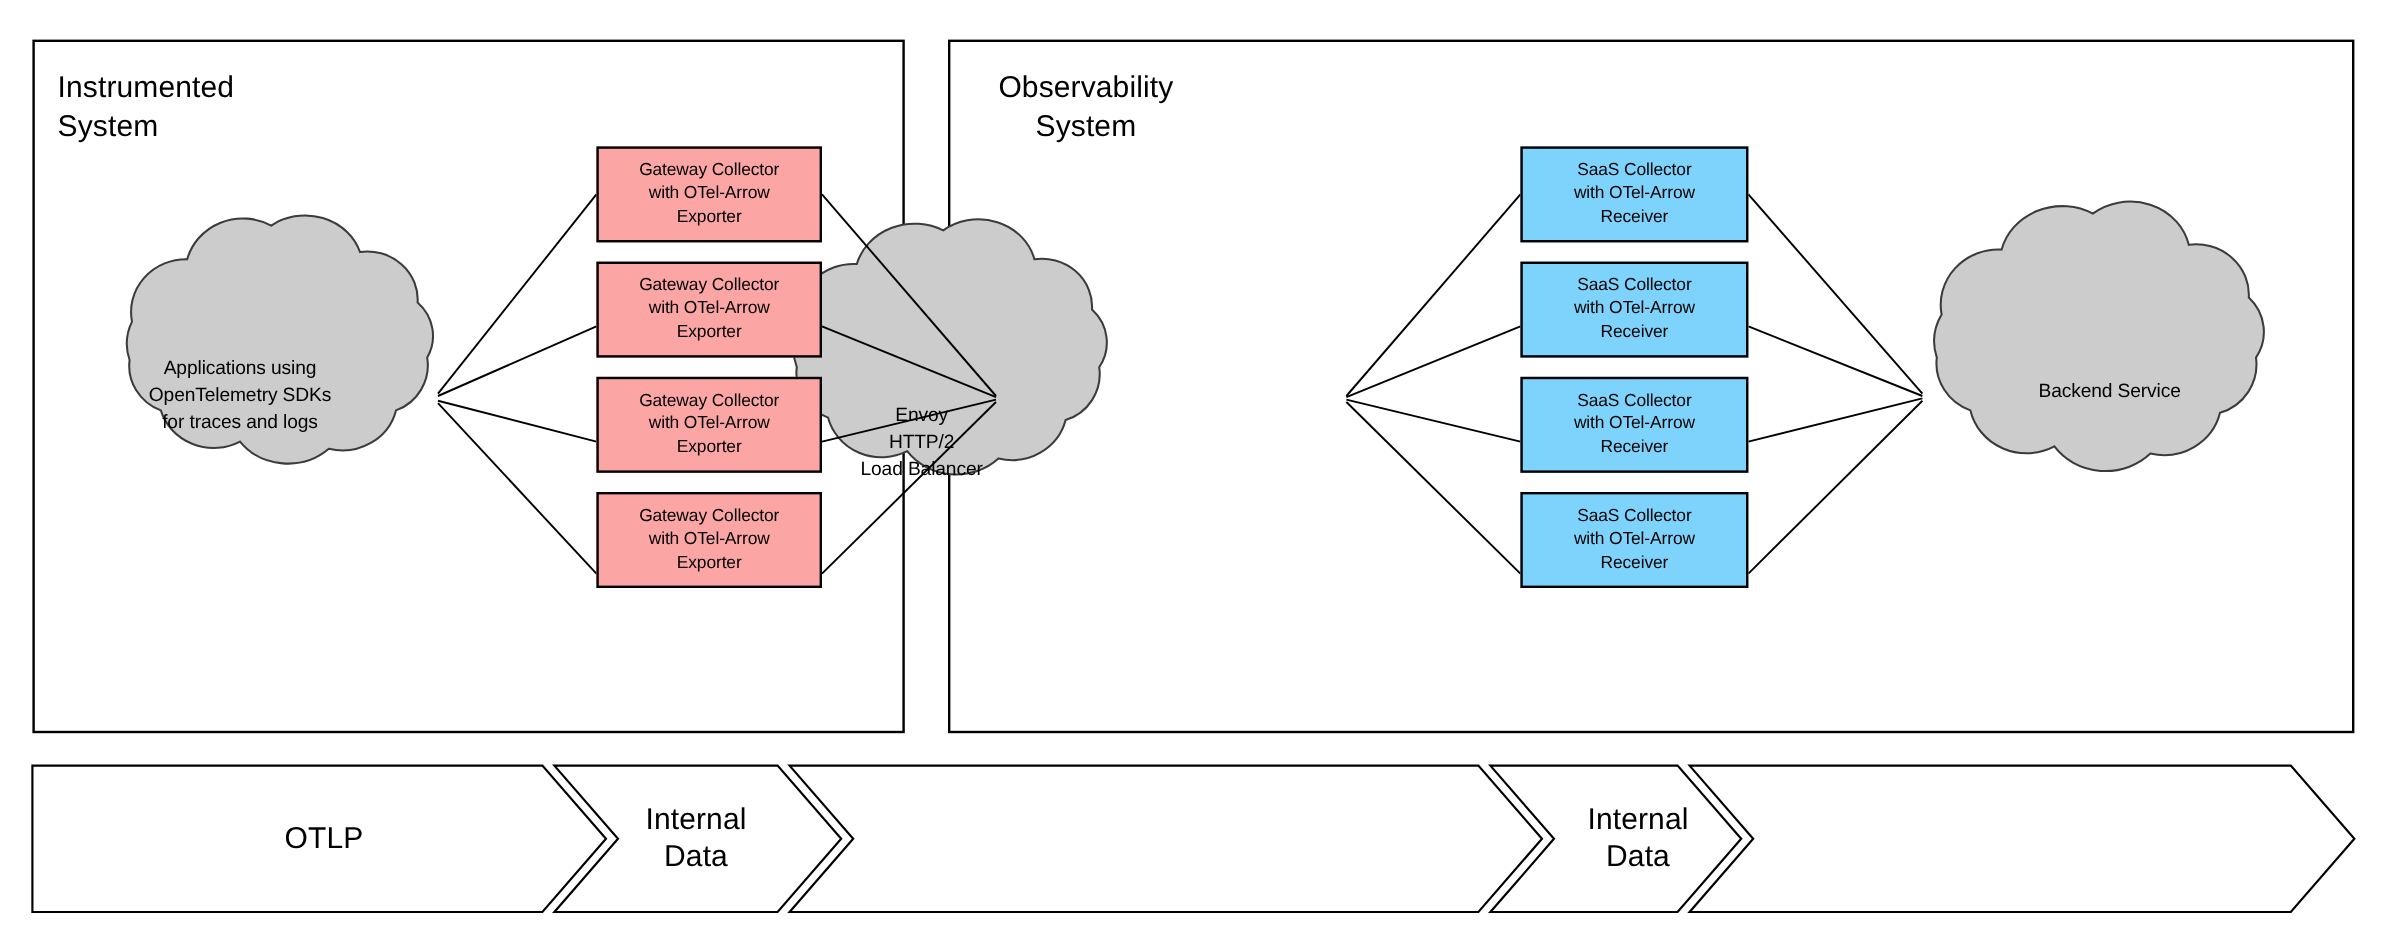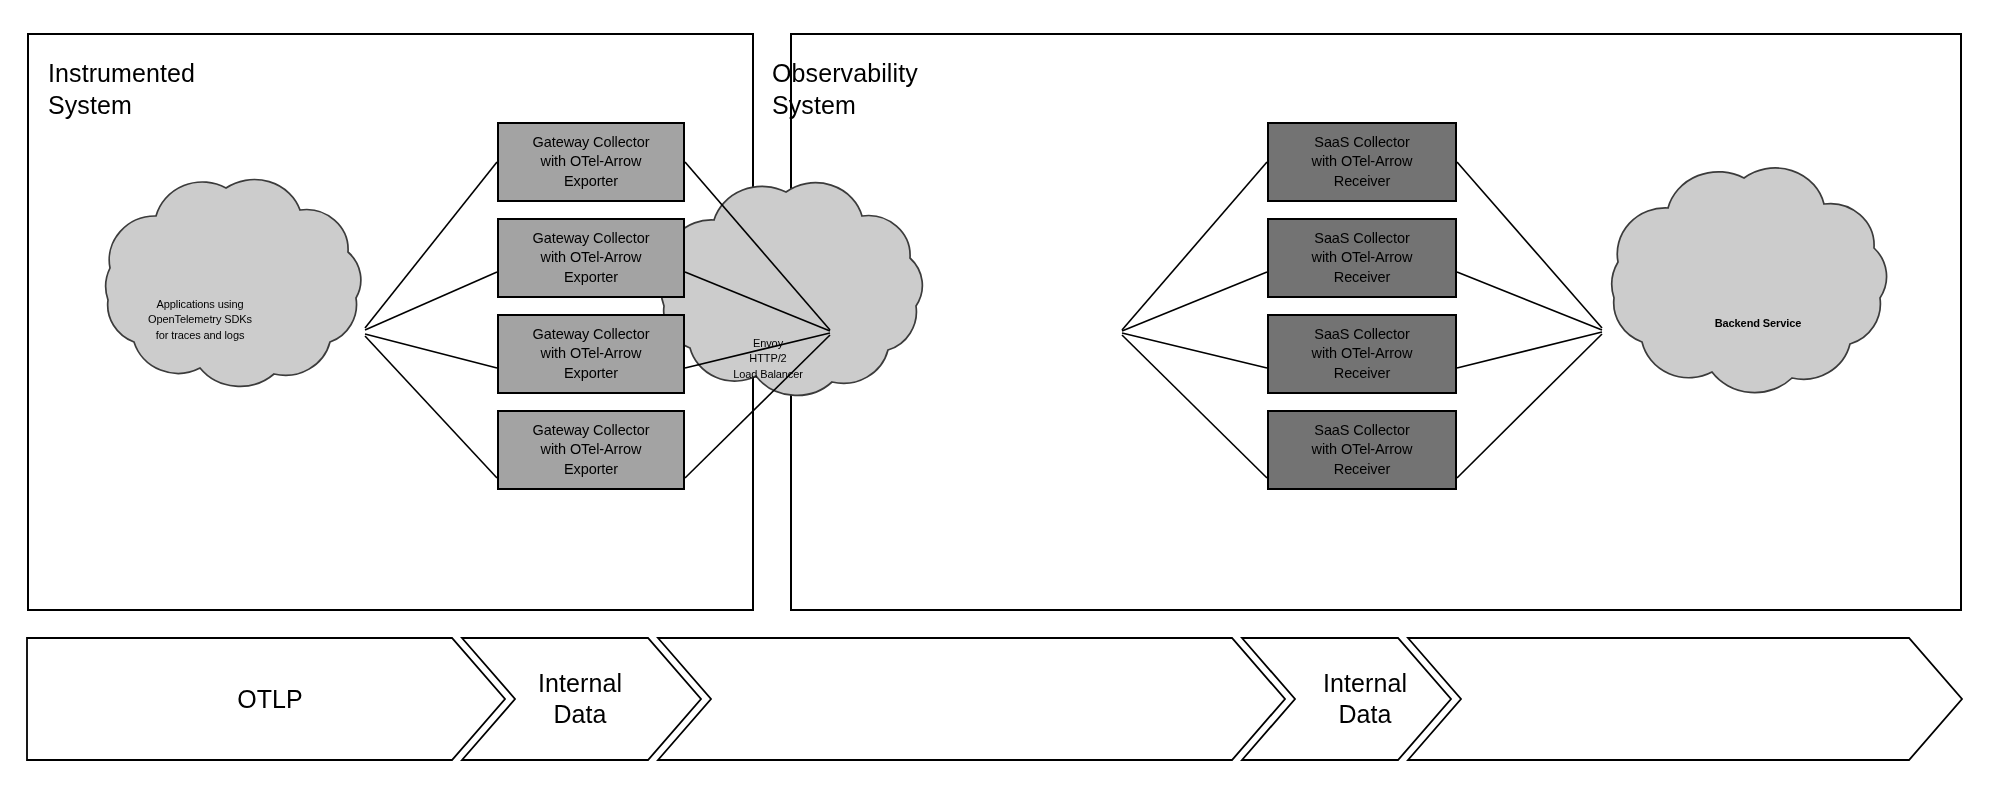--- a/index.html
+++ b/index.html
@@ -12,32 +12,32 @@
   .panel{
     position:absolute;border:2px solid #000000;background:#ffffff;box-sizing:border-box;
   }
   #panel-instrumented{left:27px;top:33px;width:727px;height:578px;}
   #panel-observability{left:790px;top:33px;width:1172px;height:578px;}
   .panel-title{
     position:absolute;font-size:25px;line-height:1.26;color:#000000;white-space:pre-line;
     letter-spacing:0.1px;
   }
   #title-instrumented{left:48px;top:58px;}
-  #title-observability{left:772px;top:58px;}
+  #title-observability{left:832px;top:58px;text-align:center;}
 
   .nodebox{
     position:absolute;box-sizing:border-box;border:2px solid #000000;
     display:flex;align-items:center;justify-content:center;text-align:center;
     font-size:14.5px;line-height:1.32;white-space:pre-line;letter-spacing:-0.1px;
   }
-  .gateway{background:#a3a3a3;}
-  .saas{background:#737373;}
+  .gateway{background:#fca5a5;}
+  .saas{background:#7dd3fc;}
 
   .cloudlabel{
-    position:absolute;text-align:center;font-size:11px;line-height:1.4;
+    position:absolute;text-align:center;font-size:16px;line-height:1.4;
     white-space:pre-line;letter-spacing:-0.1px;pointer-events:none;
   }
 
   .chev-label{
     position:absolute;text-align:center;font-size:25px;line-height:1.22;
     white-space:pre-line;letter-spacing:0.1px;pointer-events:none;
   }
   svg{display:block;}
   .edge{stroke:#000000;stroke-width:1.6;fill:none;}
   .cloudshape{fill:#CCCCCC;stroke:#3b3b3b;stroke-width:1.7;}
@@ -150,21 +150,21 @@
       <path class="chev" id="chev-4" d="M 1408,638 L 1909,638 L 1962,699 L 1909,760 L 1408,760 L 1461,699 Z"></path>
     </g>
   </svg>
 
   <div class="cloudlabel" style="left:80px;top:297px;width:240px;">Applications using
 OpenTelemetry SDKs
 for traces and logs</div>
   <div class="cloudlabel" style="left:648px;top:292px;width:240px;margin-top:44px;">Envoy
 HTTP/2
 Load Balancer</div>
-  <div class="cloudlabel" style="left:1638px;top:316px;width:240px;font-weight:bold;">Backend Service</div>
+  <div class="cloudlabel" style="left:1638px;top:316px;width:240px;">Backend Service</div>
 
   <div class="nodebox gateway" style="left:497px;top:122px;width:188px;height:80px;">Gateway Collector
 with OTel-Arrow
 Exporter</div>
   <div class="nodebox gateway" style="left:497px;top:218px;width:188px;height:80px;">Gateway Collector
 with OTel-Arrow
 Exporter</div>
   <div class="nodebox gateway" style="left:497px;top:314px;width:188px;height:80px;">Gateway Collector
 with OTel-Arrow
 Exporter</div>

